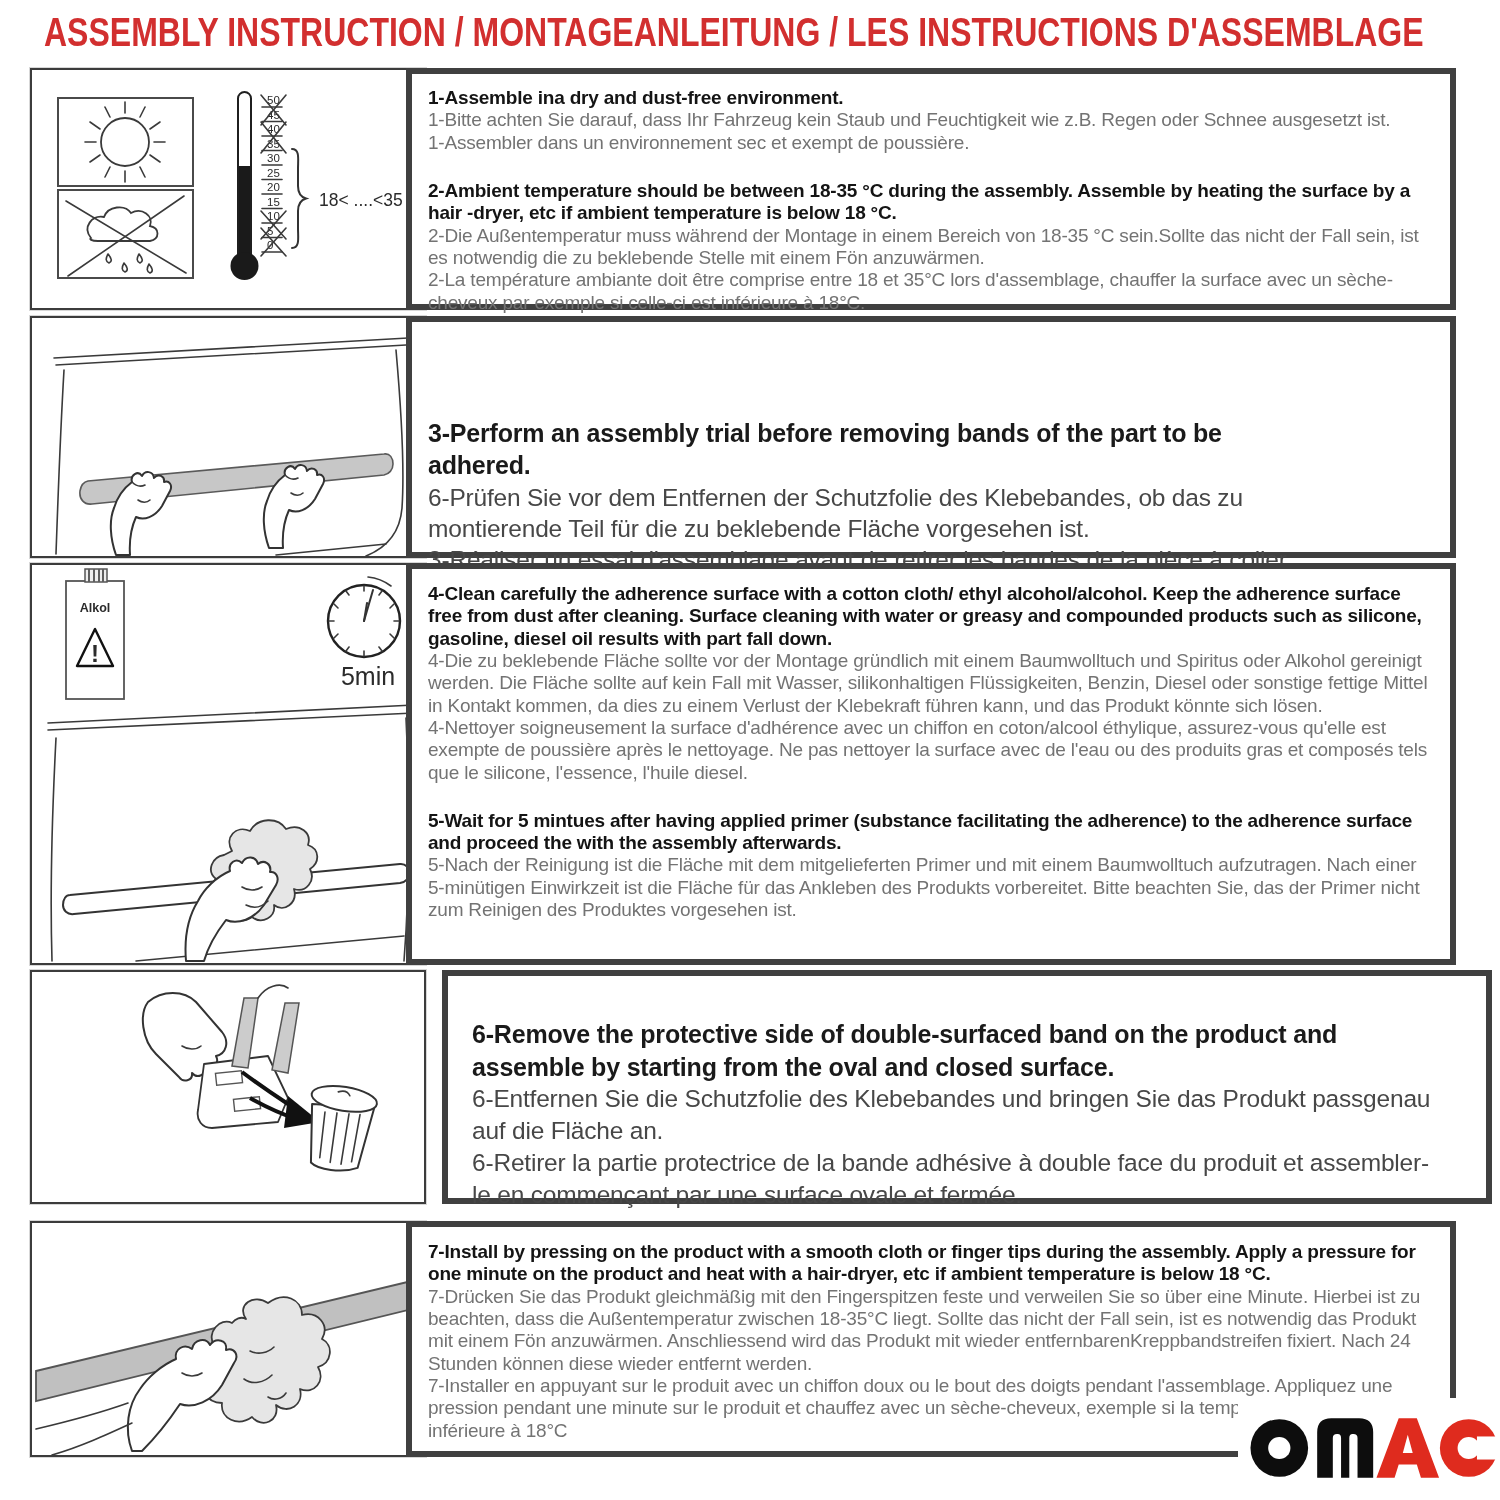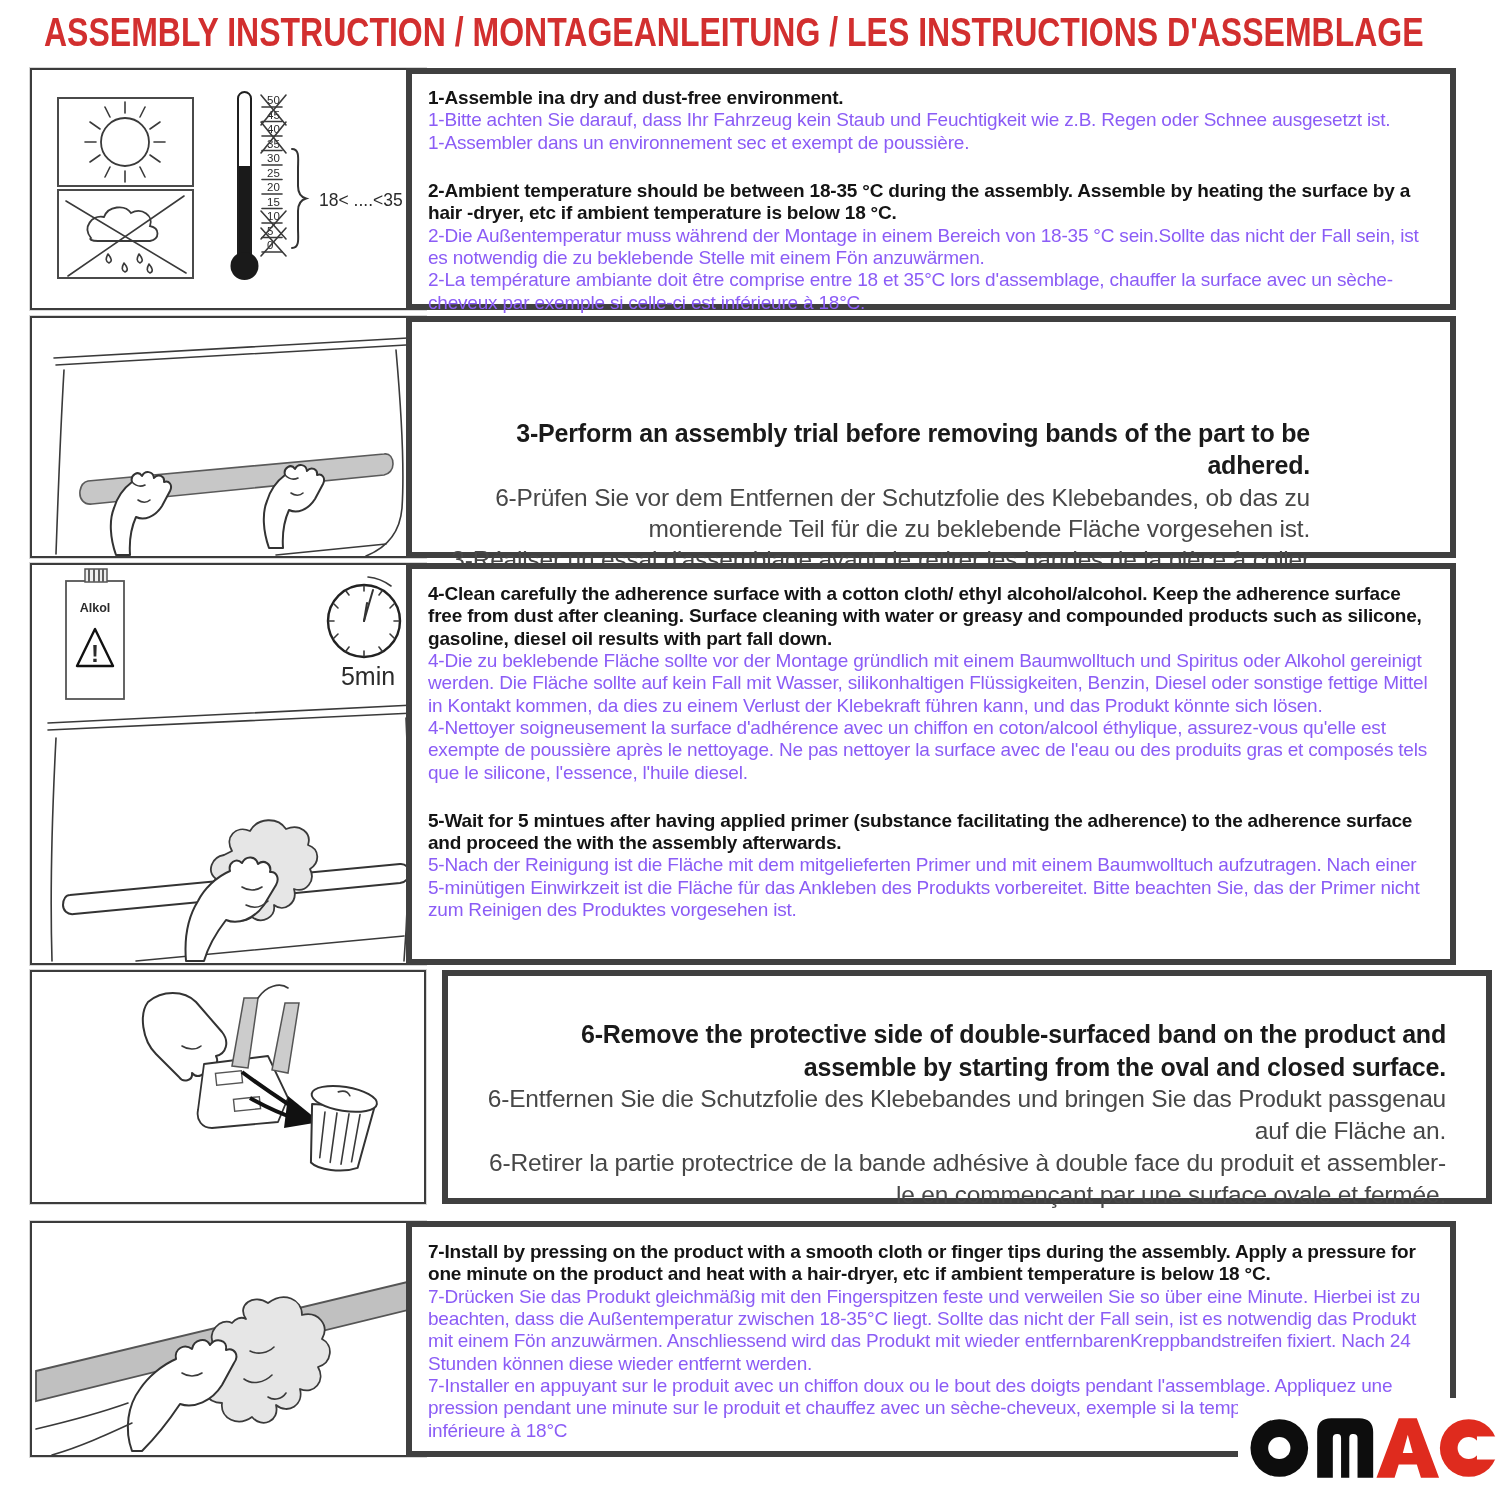--- a/index.html
+++ b/index.html
@@ -6,23 +6,23 @@
   #doc{position:relative;width:1500px;height:1500px;background:#fff;overflow:hidden;
        font-family:"Liberation Sans",sans-serif;}
   .title{position:absolute;left:44px;top:10px;font-size:40px;font-weight:800;color:#d22f2f;
          white-space:nowrap;transform:scaleX(.8);transform-origin:0 50%;letter-spacing:0;}
   section.row{position:absolute;left:0;width:1500px;}
   .fig{position:absolute;left:30px;width:396px;border:2px solid #3c3c3c;background:#fff;
        box-shadow:0 0 0 1px #d7d7d7;box-sizing:border-box;}
   .txt{position:absolute;left:406px;width:1050px;border:6px solid #404040;background:#fff;
        box-sizing:border-box;}
   .txt p{margin:0;}
-  .sm p{font-size:19px;line-height:1.175;letter-spacing:-0.2px;color:#8b5cf6;}
+  .sm p{font-size:19px;line-height:1.175;letter-spacing:-0.2px;color:#737373;}
   .sm p.b{font-weight:bold;color:#141414;}
-  .lg p{font-size:24.5px;line-height:1.27;letter-spacing:-0.2px;color:#474747;text-align:right;}
+  .lg p{font-size:24.5px;line-height:1.27;letter-spacing:-0.2px;color:#474747;}
   .lg p.b{font-weight:bold;font-size:25px;color:#1a1a1a;}
   .gap{margin-top:26px !important;}
   
   .r1 .fig,.r1 .txt{top:68px;height:242px}
   .r2 .fig,.r2 .txt{top:316px;height:242px}
   .r3 .fig,.r3 .txt{top:563px;height:402px}
   .r4 .fig,.r4 .txt{top:970px;height:234px}
   .r5 .fig,.r5 .txt{top:1221px;height:236px}
   .r1 .txt{padding:13px 30px 0 16px}
   .r2 .txt{padding:96px 140px 0 16px}

